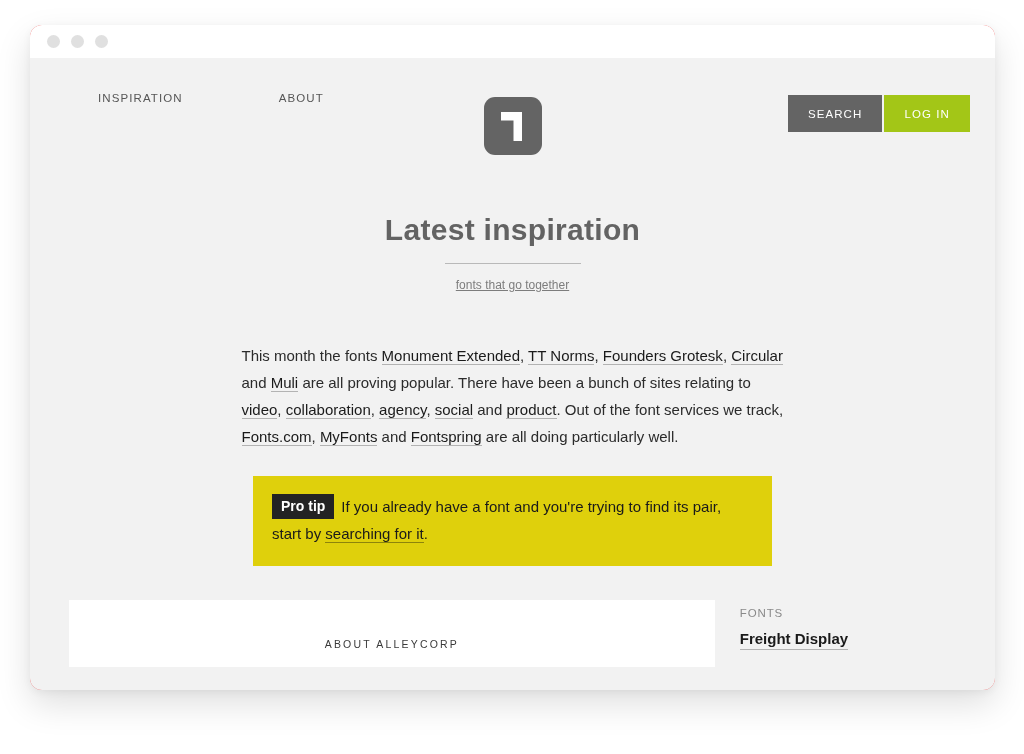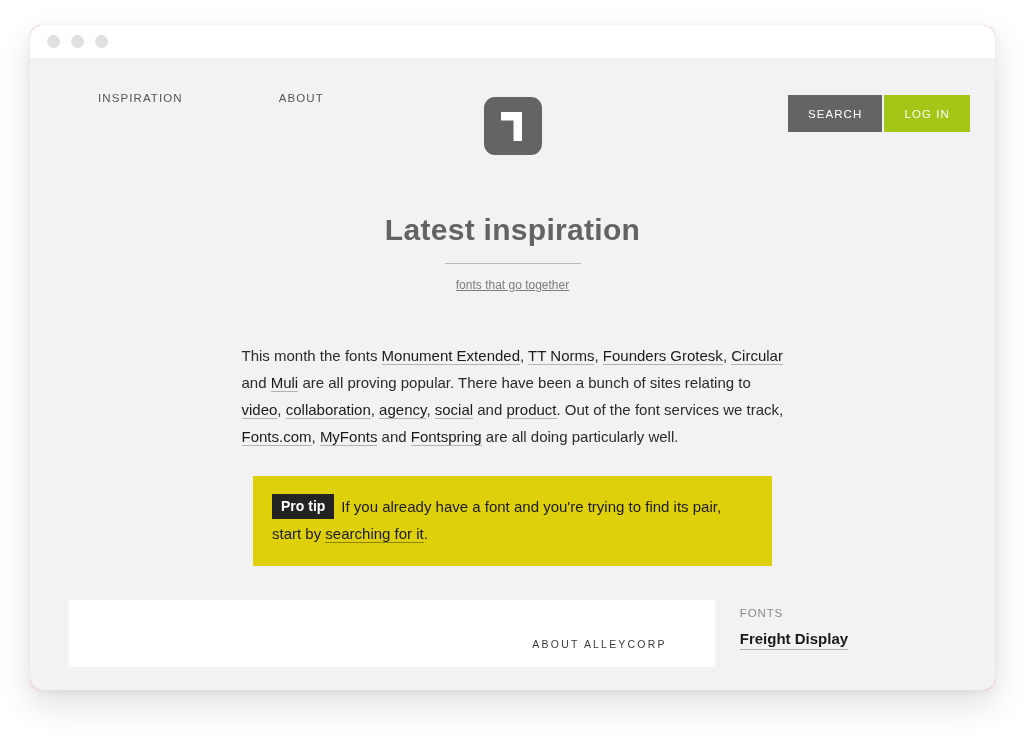--- a/index.html
+++ b/index.html
@@ -171,21 +171,21 @@
     margin-top: 34px;
     padding: 0 25px 0 39px;
     display: flex;
     gap: 25px;
   }
 
   #article-card {
     width: 657px;
     background: #ffffff;
     padding: 38px 48px 0;
-    text-align: right;
+    text-align: center;
     overflow: hidden;
   }
   #article-kicker {
     font-size: 10.5px;
     letter-spacing: 2.2px;
     color: #3a3a3a;
     font-family: "Liberation Sans", sans-serif;
     margin-bottom: 17px;
   }
 

